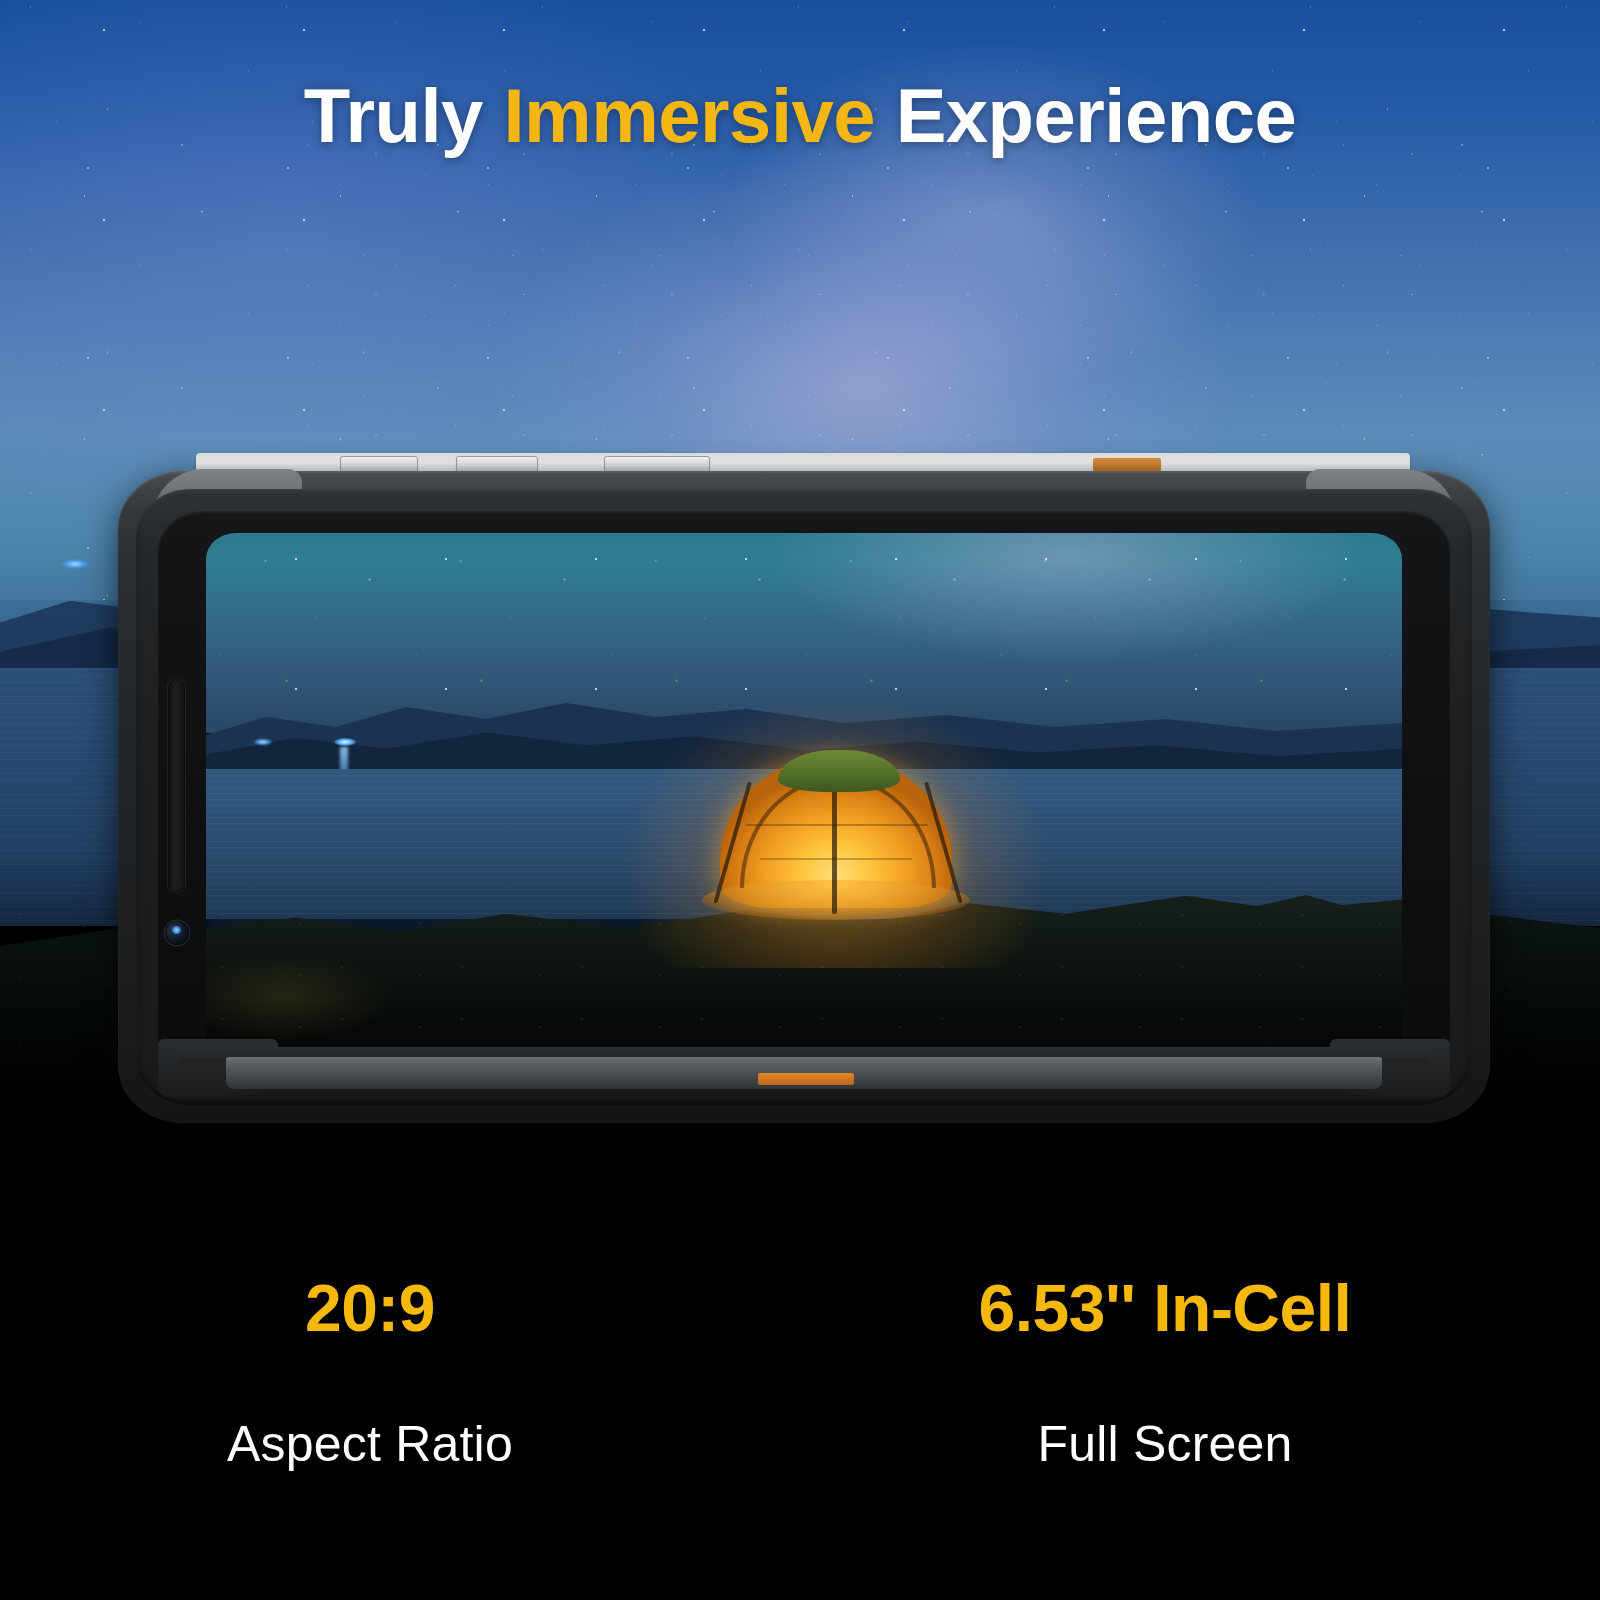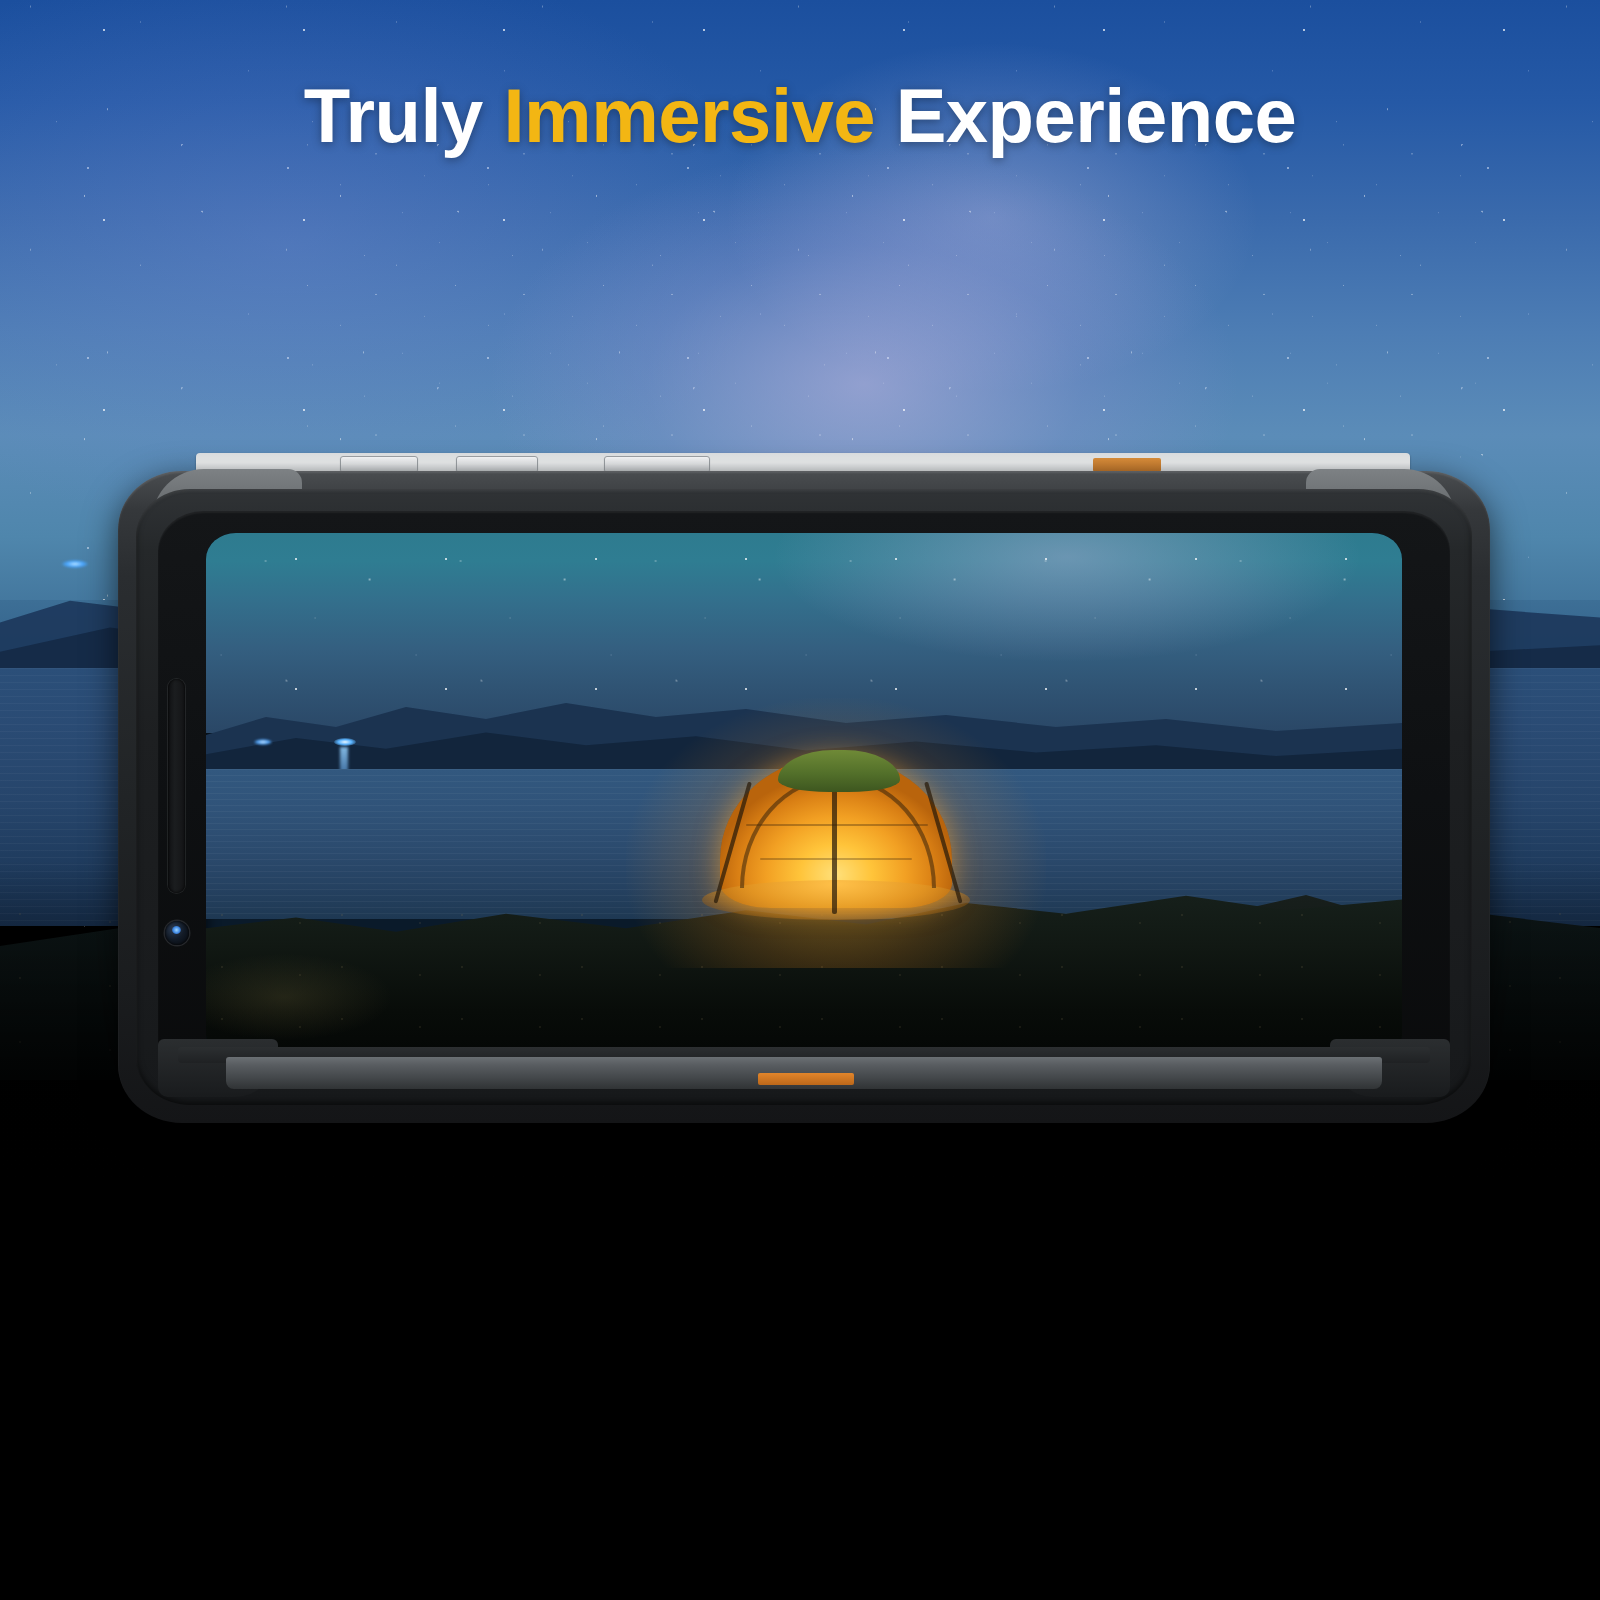--- a/index.html
+++ b/index.html
@@ -396,14 +396,24 @@
     <div class="cam"></div>
     <div class="cam-hl"></div>
 
     <div class="bot-foot-l"></div>
     <div class="bot-foot-r"></div>
     <div class="bot-frame-lip"></div>
     <div class="bot-frame"></div>
     <div class="orange-bottom"></div>
   </div>
 
+  <div id="stats">
+    <div class="stat one">
+      <div class="stat-value">20:9</div>
+      <div class="stat-label">Aspect Ratio</div>
+    </div>
+    <div class="stat two">
+      <div class="stat-value">6.53'' In-Cell</div>
+      <div class="stat-label">Full Screen</div>
+    </div>
+  </div>
 
 </div>
 
 </body></html>

